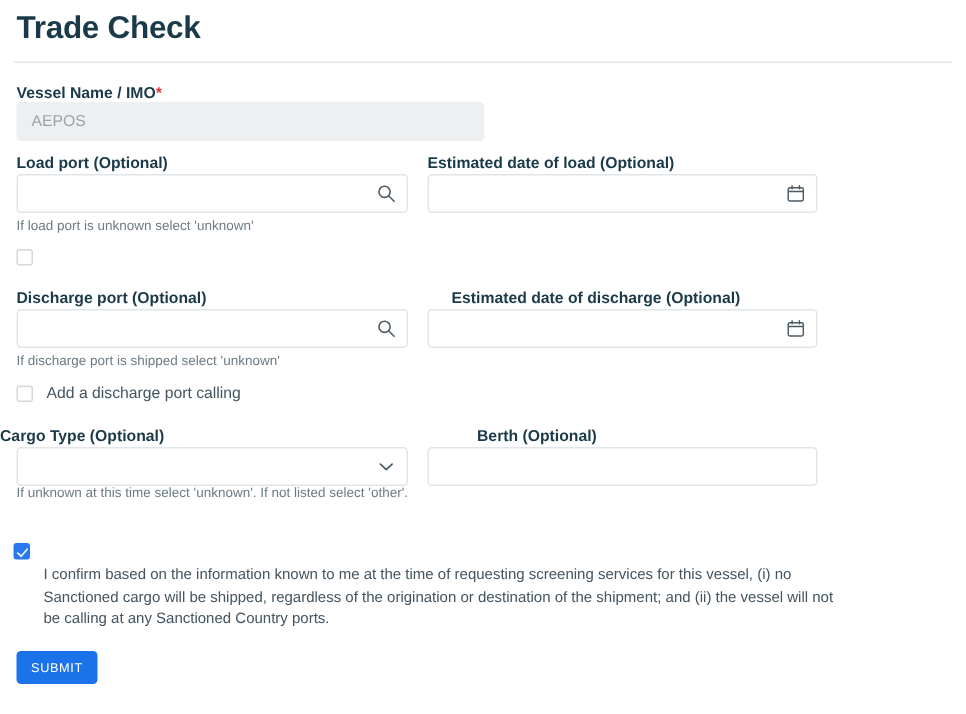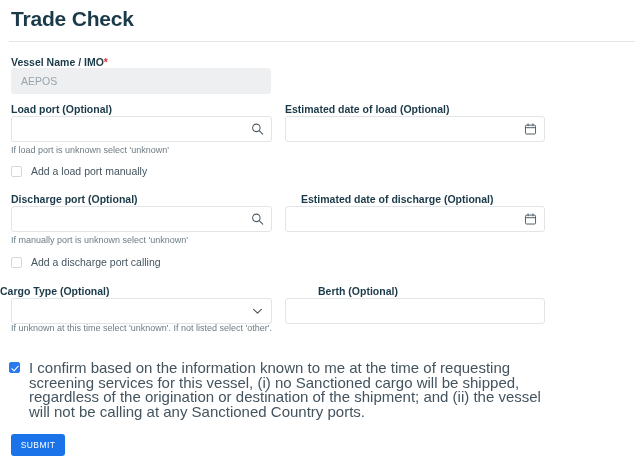--- a/index.html
+++ b/index.html
@@ -126,26 +126,27 @@
     border-width: 0 1.6px 1.6px 0;
     transform: rotate(42deg);
   }
   .cb-label {
     font-size: 10.5px;
     color: #44545f;
     line-height: 13px;
     margin-left: 9px;
   }
   .confirm-text {
-    font-size: 15px;
+    font-size: 10px;
     color: #44545f;
     line-height: 14.6px;
     margin-left: 9px;
     width: 530px;
     display: block;
+    margin-top: 16px;
   }
 
   
   .submit-btn {
     position: absolute;
     left: 11px;
     top: 434px;
     width: 54px;
     height: 22px;
     background: #1a73e8;
@@ -162,21 +163,21 @@
 </style>
 </head>
 <body>
 
 <div class="page-title">Trade Check</div>
 <div class="header-divider"></div>
 
 <div class="field-label" style="left:11px; top:56px;">
   <span>Vessel Name / IMO</span><span class="req-star">*</span>
 </div>
-<div class="input-box disabled" style="left:11px; top:68px; width:260px;">
+<div class="input-box disabled" style="left:11px; top:68px; width:312px;">
   <span class="value">AEPOS</span>
 </div>
 
 <div class="field-label" style="left:11px; top:103px;">Load port (Optional)</div>
 <div class="input-box" style="left:11px; top:116px; width:261px;">
   <span class="value"></span>
   <span class="field-icon">
     <svg viewBox="0 0 16 16" width="13" height="13" fill="none" stroke="#4c5a64" stroke-width="1.3">
       <circle cx="6.6" cy="6.6" r="4.6"></circle>
       <line x1="10.1" y1="10.1" x2="14.4" y2="14.4" stroke-linecap="round"></line>
@@ -193,34 +194,33 @@
       <rect x="1.8" y="3.2" width="12.4" height="11" rx="1.4"></rect>
       <line x1="1.8" y1="6.4" x2="14.2" y2="6.4"></line>
       <line x1="5" y1="1.6" x2="5" y2="4.2" stroke-linecap="round"></line>
       <line x1="11" y1="1.6" x2="11" y2="4.2" stroke-linecap="round"></line>
     </svg>
   </span>
 </div>
 
 <div class="cb-row" style="left:11px; top:165px;">
   <span class="checkbox"></span>
-  <span class="cb-label">Add a load port manually</span>
 </div>
 
 <div class="field-label" style="left:11px; top:193px;">Discharge port (Optional)</div>
 <div class="input-box" style="left:11px; top:206px; width:261px;">
   <span class="value"></span>
   <span class="field-icon">
     <svg viewBox="0 0 16 16" width="13" height="13" fill="none" stroke="#4c5a64" stroke-width="1.3">
       <circle cx="6.6" cy="6.6" r="4.6"></circle>
       <line x1="10.1" y1="10.1" x2="14.4" y2="14.4" stroke-linecap="round"></line>
     </svg>
   </span>
 </div>
-<div class="helper-text" style="left:11px; top:234px;">If manually port is unknown select 'unknown'</div>
+<div class="helper-text" style="left:11px; top:234px;">If discharge port is shipped select 'unknown'</div>
 
 <div class="field-label" style="left:285px; top:193px;margin-left:16px;">Estimated date of discharge (Optional)</div>
 <div class="input-box" style="left:285px; top:206px; width:260px;">
   <span class="value"></span>
   <span class="field-icon">
     <svg viewBox="0 0 16 16" width="13" height="13" fill="none" stroke="#4c5a64" stroke-width="1.2">
       <rect x="1.8" y="3.2" width="12.4" height="11" rx="1.4"></rect>
       <line x1="1.8" y1="6.4" x2="14.2" y2="6.4"></line>
       <line x1="5" y1="1.6" x2="5" y2="4.2" stroke-linecap="round"></line>
       <line x1="11" y1="1.6" x2="11" y2="4.2" stroke-linecap="round"></line>

